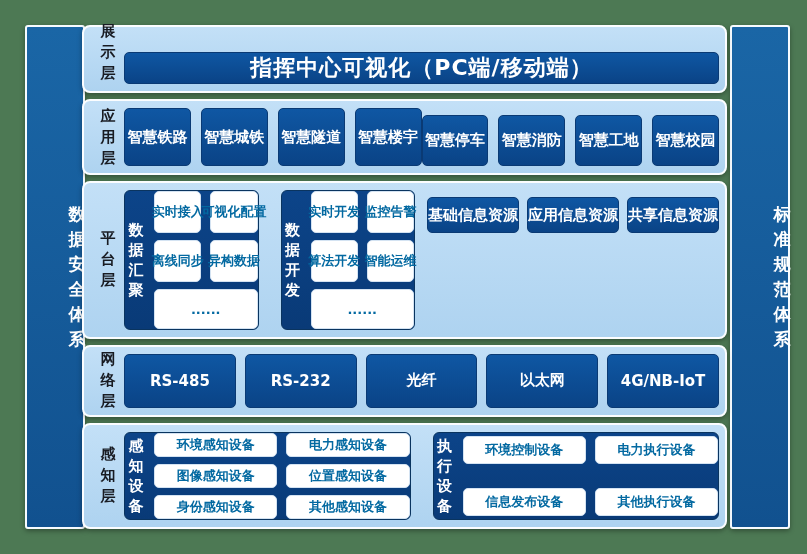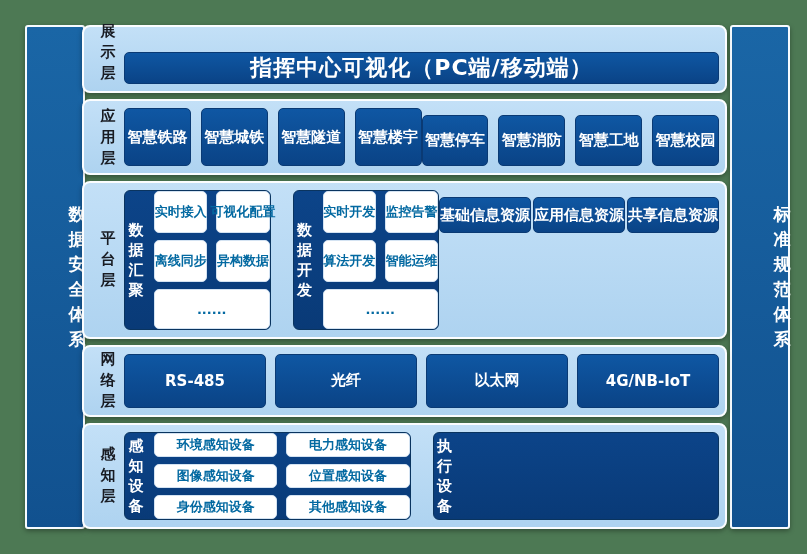--- a/index.html
+++ b/index.html
@@ -87,21 +87,21 @@
   }
   .group-items.loose{gap:24px 9px;padding:3px 0;}
   .wbox{
     background:#ffffff;border:1px solid #d4e3f2;border-radius:5px;
     color:#0369a1;font-size:13px;font-weight:700;
     display:flex;align-items:center;justify-content:center;
     box-sizing:border-box;min-width:0;white-space:nowrap;
   }
   .span2{grid-column:1 / -1;}
 
-  .res-row{display:flex;gap:2px;height:36px;margin-top:7px;}
+  .res-row{display:flex;gap:8px;height:36px;margin-top:7px;padding-left:12px;}
   .res-row .dbox{font-size:15px;}
 
   .band-network .row{gap:9px;}
 </style>
 </head>
 <body>
 
 <div class="frame">
 
   <div class="pillar left">
@@ -186,20 +186,21 @@
       </div>
     </div>
 
     <div class="band band-network">
       <div class="band-label">
         <div class="vtext">网络层</div>
       </div>
       <div class="band-content">
         <div class="row">
           <div class="dbox">RS-485</div>
+          <div class="dbox">RS-232</div>
           <div class="dbox">光纤</div>
           <div class="dbox">以太网</div>
           <div class="dbox">4G/NB-IoT</div>
         </div>
       </div>
     </div>
 
     <div class="band band-perception">
       <div class="band-label">
         <div class="vtext">感知层</div>
@@ -216,19 +217,25 @@
               <div class="wbox">图像感知设备</div>
               <div class="wbox">位置感知设备</div>
               <div class="wbox">身份感知设备</div>
               <div class="wbox">其他感知设备</div>
             </div>
           </div>
           <div class="group">
             <div class="group-label">
               <div class="vtext">执行设备</div>
             </div>
+            <div class="group-items loose">
+              <div class="wbox">环境控制设备</div>
+              <div class="wbox">电力执行设备</div>
+              <div class="wbox">信息发布设备</div>
+              <div class="wbox">其他执行设备</div>
+            </div>
           </div>
         </div>
       </div>
     </div>
 
   </div>
 </div>
 
 </body></html>

